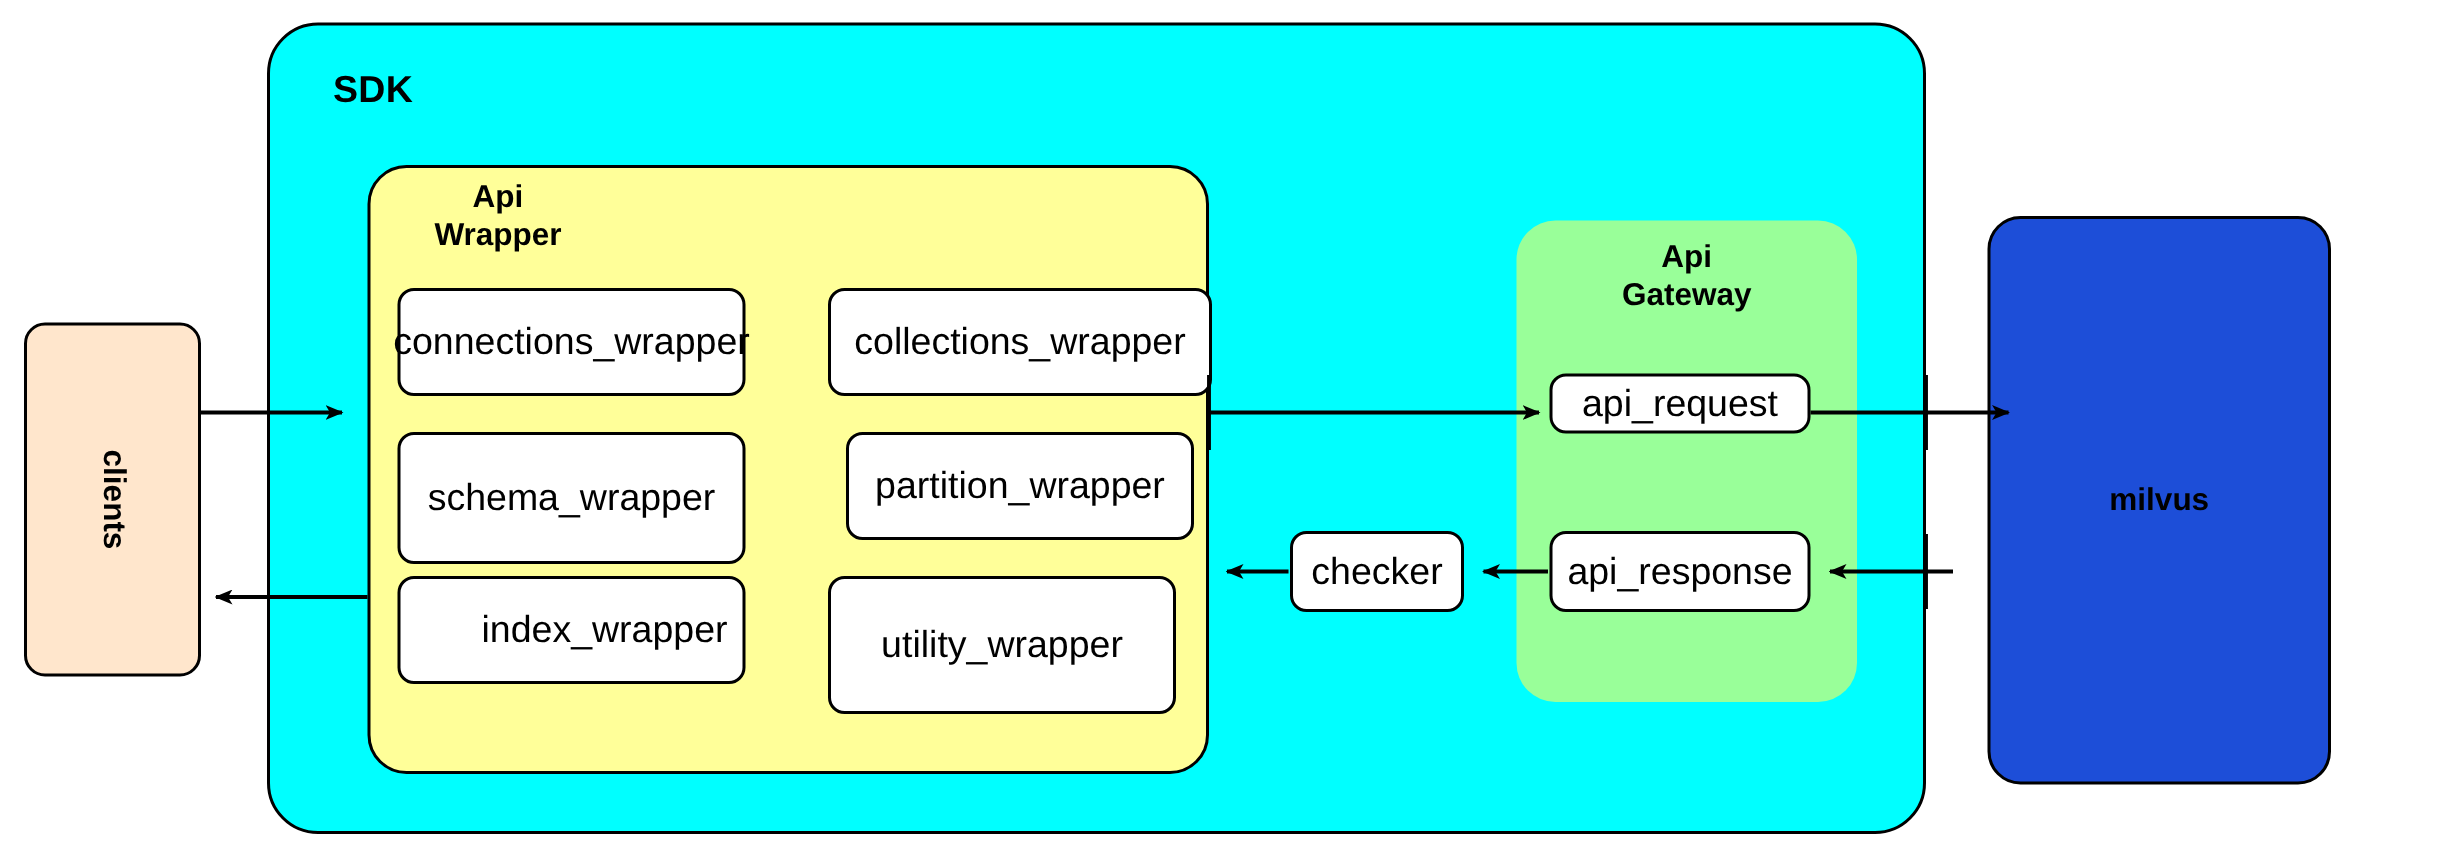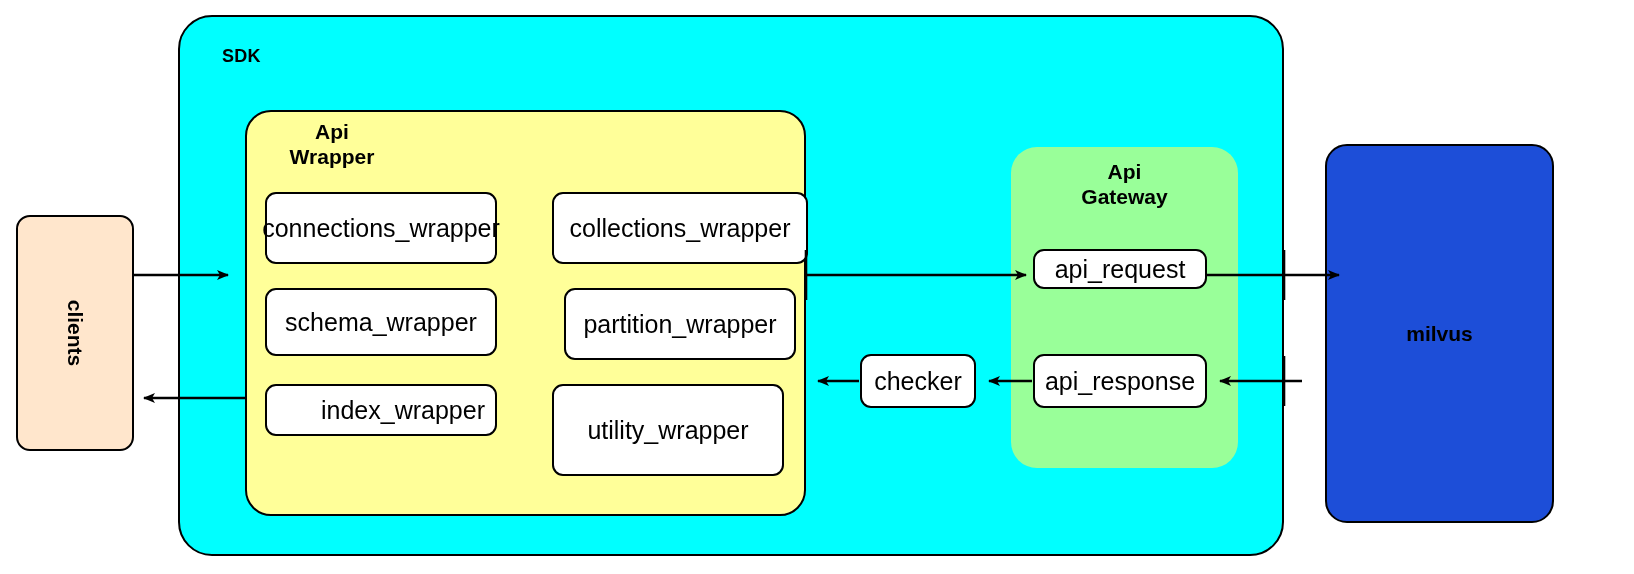--- a/index.html
+++ b/index.html
@@ -53,21 +53,21 @@
     background: #00ffff;
     border: 2px solid #000000;
     border-radius: 34px;
     display: block;
   }
   #sdk-label {
     position: absolute;
     left: 42px;
     top: 29px;
     font-weight: bold;
-    font-size: 18px;
+    font-size: 25px;
     letter-spacing: 0.2px;
   }
 
   
   #api-wrapper {
     left: 245px;
     top: 110px;
     width: 561px;
     height: 406px;
     background: #ffff99;
@@ -89,23 +89,23 @@
   
   .wbox {
     background: #ffffff;
     border: 2px solid #000000;
     border-radius: 11px;
     font-size: 25px;
     font-weight: normal;
   }
   #b-connections { left: 265px; top: 192px; width: 232px; height: 72px; }
   #b-collections { left: 552px; top: 192px; width: 256px; height: 72px; }
-  #b-schema      { left: 265px; top: 288px; width: 232px; height: 68px; justify-content: center; }
+  #b-schema      { left: 265px; top: 288px; width: 232px; height: 88px; justify-content: center; }
   #b-partition   { left: 564px; top: 288px; width: 232px; height: 72px; }
-  #b-index       { left: 265px; top: 384px; width: 232px; height: 52px; padding-left: 44px; }
+  #b-index       { left: 265px; top: 384px; width: 232px; height: 72px; padding-left: 44px; }
   #b-utility     { left: 552px; top: 384px; width: 232px; height: 92px; }
 
   #checker { left: 860px; top: 354px; width: 116px; height: 54px; }
 
   
   #api-gateway {
     left: 1011px;
     top: 147px;
     width: 227px;
     height: 321px;

